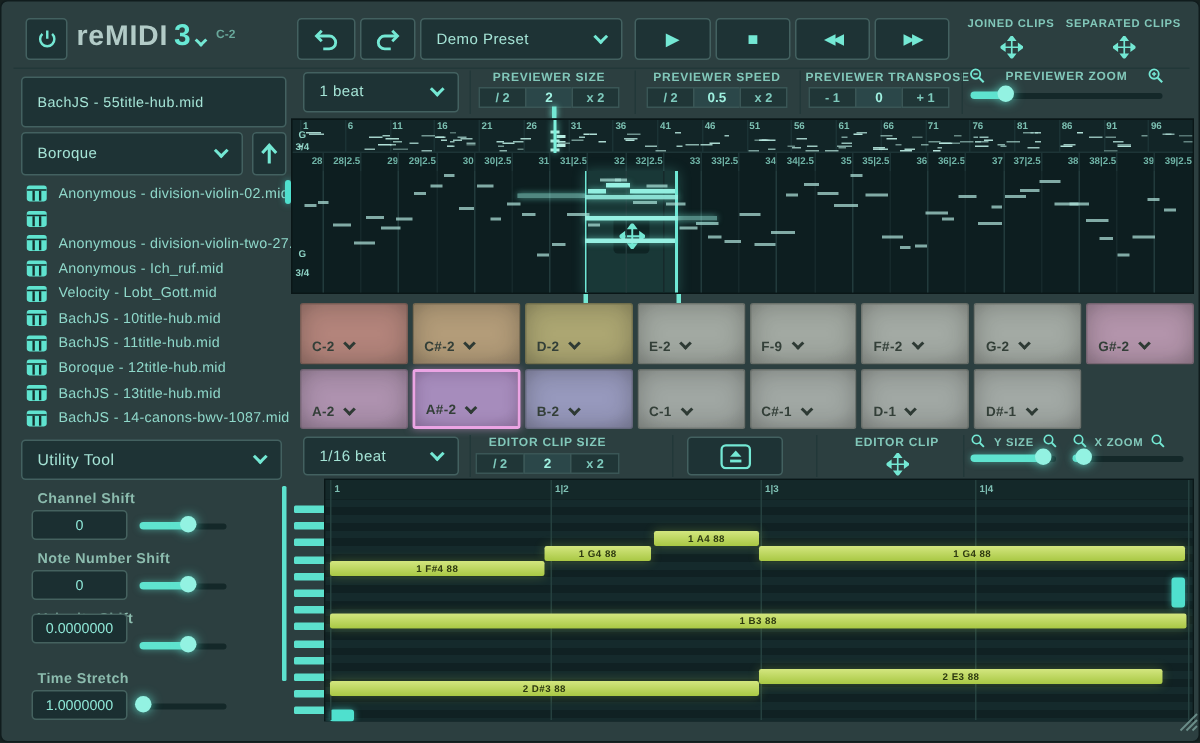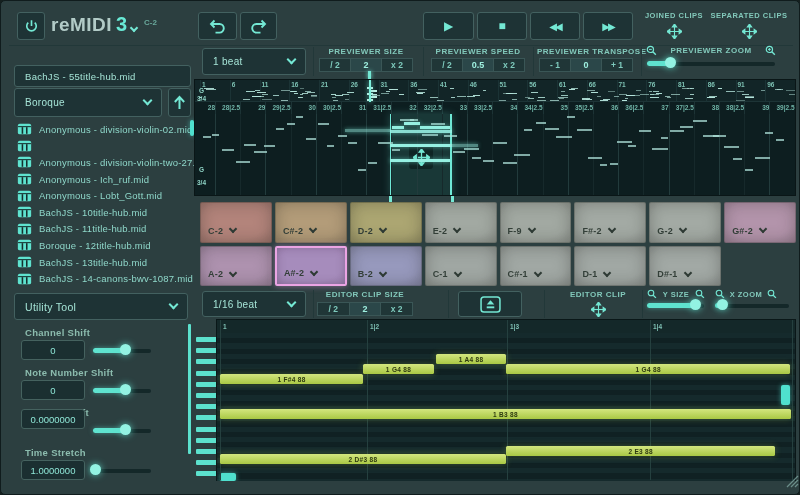--- a/index.html
+++ b/index.html
@@ -67,20 +67,24 @@
   </div>
   <div class="a box btn" style="left:239px;top:11px;width:37px;height:28px">
     <span style="display:flex">
         <svg width="17" height="15" viewBox="0 0 17 15">
           <path d="M11.5 1.5 L15 5 L11.5 8.5" stroke="#74e8d4" stroke-width="1.9" fill="none"></path>
           <path d="M14.4 5 H6.5 a4.3 4.3 0 0 0 0 8.6 H10.5" stroke="#74e8d4" stroke-width="1.9" fill="none"></path>
         </svg>
       </span>
   </div>
 
+  <div class="a box drop" style="left:279px;top:11px;width:135px;height:28px">
+    <span class="dtext">Demo Preset</span>
+    <span class="chevdn"></span>
+  </div>
 
   <div class="a box btn" style="left:422px;top:11px;width:51px;height:28px">
       <span class="ticon">▶</span>
     </div>
   <div class="a box btn" style="left:476px;top:11px;width:50px;height:28px">
       <span class="ticon">■</span>
     </div>
   <div class="a box btn" style="left:529px;top:11px;width:50px;height:28px">
       <span class="ticon" style="font-size:10px;letter-spacing:-2px">◀◀</span>
     </div>
@@ -113,21 +117,21 @@
             <polygon points="10,0 7.2,3.8 12.8,3.8"></polygon>
             <polygon points="10,20 7.2,16.2 12.8,16.2"></polygon>
             <polygon points="0,10 3.8,7.2 3.8,12.8"></polygon>
             <polygon points="20,10 16.2,7.2 16.2,12.8"></polygon>
           </g>
         </svg>
       </span>
   </div>
   <div class="a" style="left:8px;top:44px;width:784px;height:1px;background:#223839"></div>
 
-  <div class="a box drop" style="left:13px;top:64px;width:177px;height:22px">
+  <div class="a box drop" style="left:13px;top:50px;width:177px;height:34px">
     <span class="dtext" style="font-size:9.5px">BachJS - 55title-hub.mid</span>
   </div>
   <div class="a box drop" style="left:13px;top:87px;width:148px;height:29px">
     <span class="dtext">Boroque</span>
     <span class="chevdn"></span>
   </div>
   <div class="a box btn" style="left:167px;top:87px;width:23px;height:29px">
     <span style="display:flex">
         <svg width="13" height="15" viewBox="0 0 14 16">
           <path d="M7 15 V2.5 M2 7.5 L7 2 L12 7.5" stroke="#74e8d4" stroke-width="2.2" fill="none"></path>
@@ -180,21 +184,21 @@
       </div>
       <div class="file-row">
         <div style="display: flex; flex: 0 0 auto;">
           <svg width="15" height="12" viewBox="0 0 16 13">
             <rect x="0.8" y="0.8" width="14.4" height="11.4" rx="2" fill="#5fe3cf"></rect>
             <rect x="1" y="3.4" width="14" height="1.1" fill="#142f2d"></rect>
             <rect x="4.9" y="4.5" width="1.7" height="7.2" fill="#142f2d"></rect>
             <rect x="9.6" y="4.5" width="1.7" height="7.2" fill="#142f2d"></rect>
           </svg>
         </div>
-        <div class="file-name">Anonymous - Lobt_Gott.mid</div>
+        <div class="file-name">Velocity - Lobt_Gott.mid</div>
       </div>
       <div class="file-row">
         <div style="display: flex; flex: 0 0 auto;">
           <svg width="15" height="12" viewBox="0 0 16 13">
             <rect x="0.8" y="0.8" width="14.4" height="11.4" rx="2" fill="#5fe3cf"></rect>
             <rect x="1" y="3.4" width="14" height="1.1" fill="#142f2d"></rect>
             <rect x="4.9" y="4.5" width="1.7" height="7.2" fill="#142f2d"></rect>
             <rect x="9.6" y="4.5" width="1.7" height="7.2" fill="#142f2d"></rect>
           </svg>
         </div>

